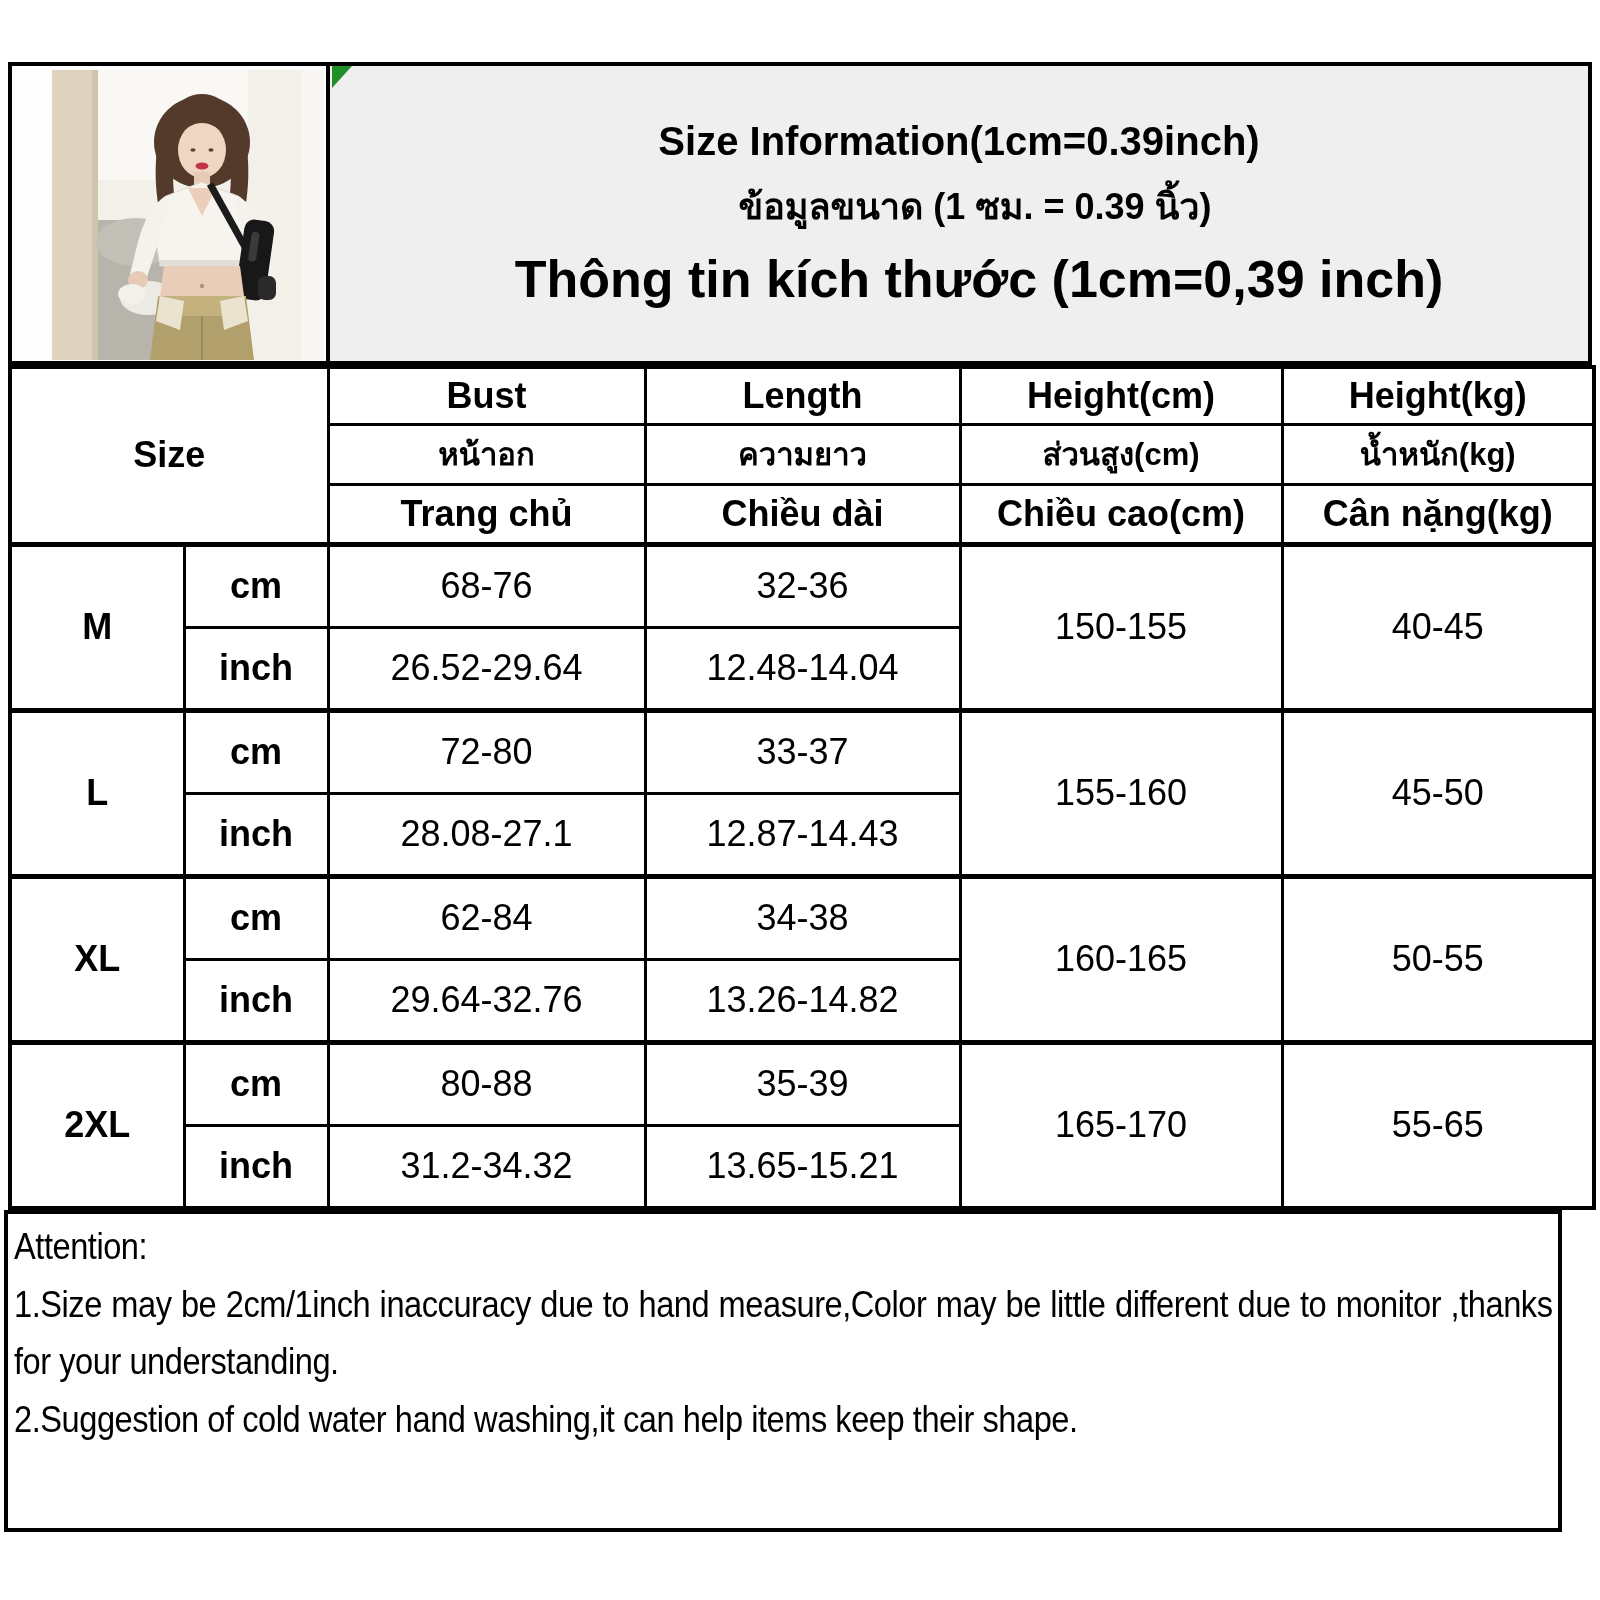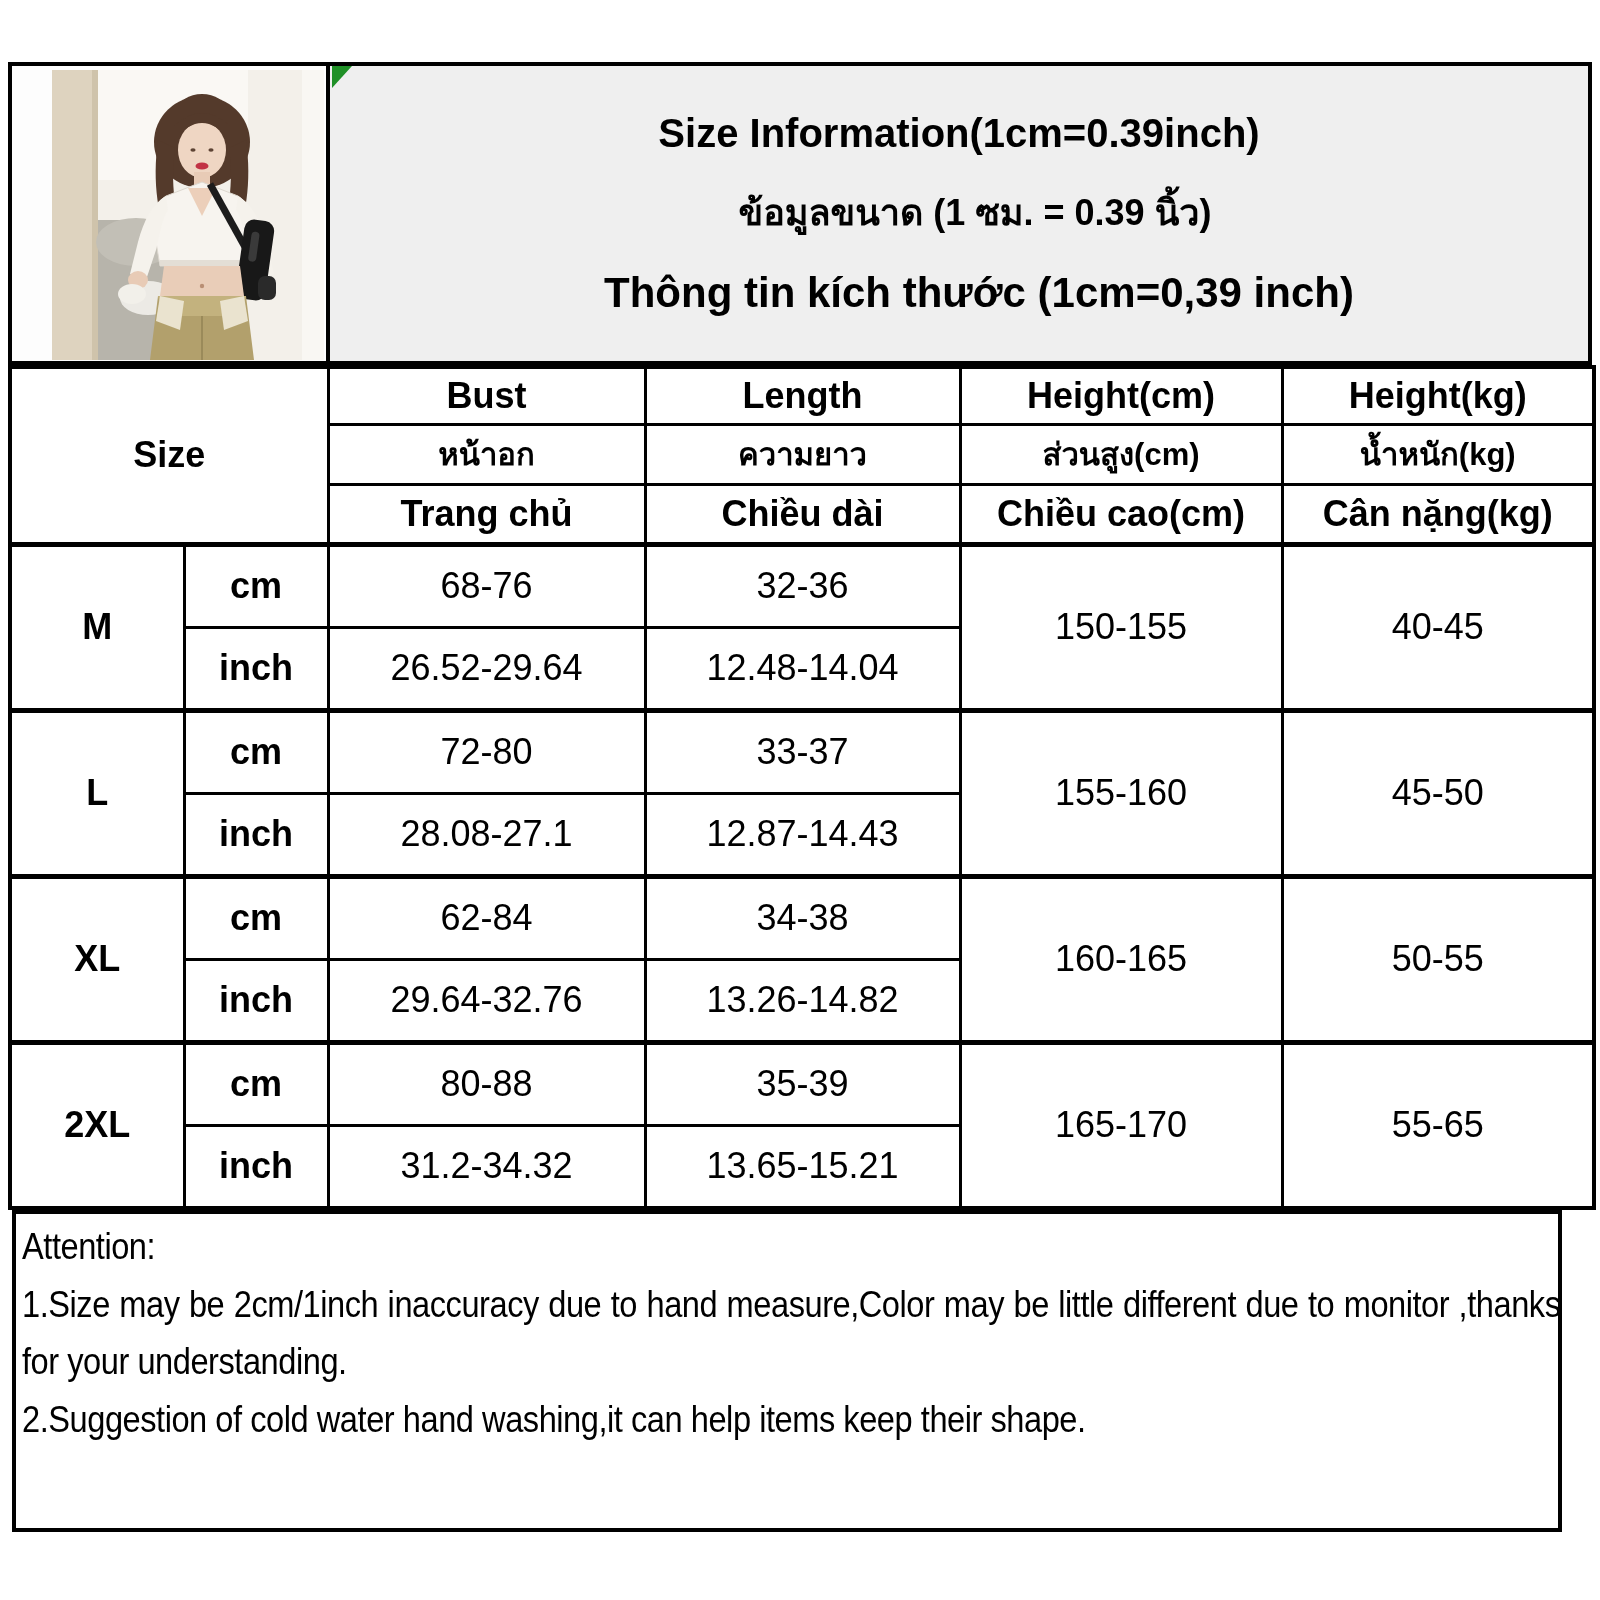--- a/index.html
+++ b/index.html
@@ -20,25 +20,25 @@
     font-family:"Liberation Sans","DejaVu Sans",sans-serif;color:var(--text);
     overflow:hidden;
   }
   
   .top-row{display:flex;margin:62px 8px 0 8px;height:303px;}
   .photo-cell{width:322px;border:4px solid var(--border);background:#fdfdfd;flex:none;}
   .photo-cell svg{display:block;margin:4px 0 0 40px;}
   .title-cell{
     flex:1;border:4px solid var(--border);border-left:none;background:var(--title_cell);
     display:flex;flex-direction:column;align-items:center;justify-content:center;
-    gap:28px;font-weight:bold;text-align:center;
+    gap:14px;font-weight:bold;text-align:center;
   }
   .title-en{font-size:40px;}
   .title-th{font-size:36px;margin-left:32px;}
-  .title-vi{font-size:42px;margin-left:40px;}
+  .title-vi{font-size:52px;margin-left:40px;}
   .green-corner{
     position:absolute;left:332px;top:66px;width:0;height:0;
     border-top:22px solid var(--corner_green);border-right:20px solid transparent;
   }
   
   .size-table{
     border-collapse:collapse;table-layout:fixed;width:1584px;margin:0 8px;
     border:4px solid var(--border);
   }
   .size-table td{
@@ -51,21 +51,21 @@
   .hd{background:var(--header_cell);font-weight:bold;font-size:34px;margin-left:28px;}
   .hr2 .hd{font-size:31px;text-align:center;}
   .c-size{background:var(--header_cell);font-weight:bold;font-size:40px;}
   .c-name{background:var(--header_cell);font-weight:bold;font-size:36px;}
   .c-unit{font-weight:bold;font-size:32px;}
   .bg-cm{background:var(--row_cm);}
   .c-merged{background:var(--merged_cell);}
   .g-start td{border-top-width:5px;}
   
   .attention{
-    margin:0 38px 0 12px;height:322px;border:4px solid var(--border);
+    margin:0 38px 0 4px;height:322px;border:4px solid var(--border);
     background:var(--attention_bg);padding:4px 6px;
   }
   .attention-inner{
     width:1700px;transform:scaleX(0.905);transform-origin:0 0;
     font-size:36px;line-height:1.6;letter-spacing:-0.5px;
   }
   .att-note-1{text-align:justify;}
 </style>
 </head>
 <body>

